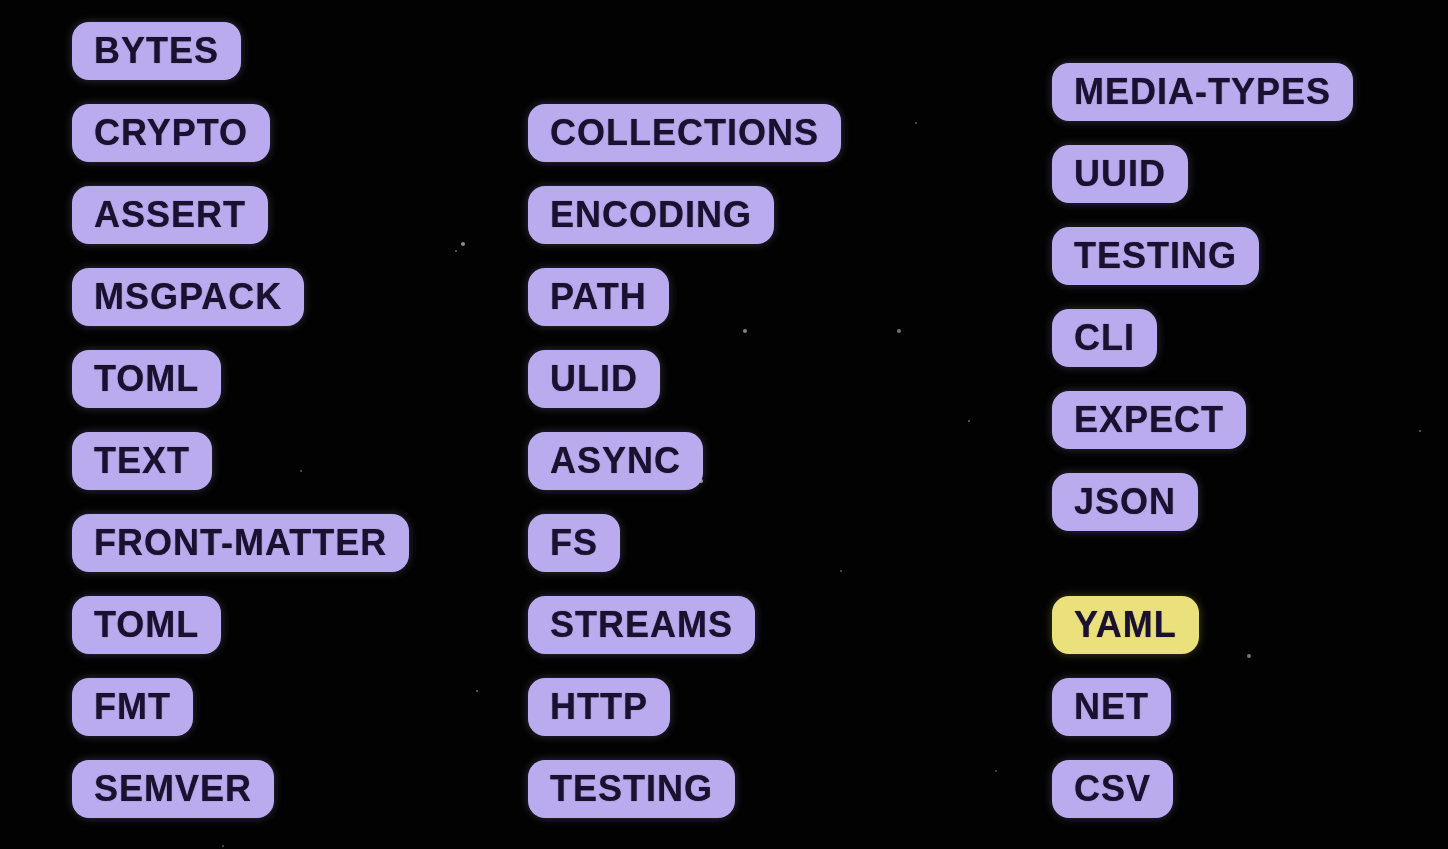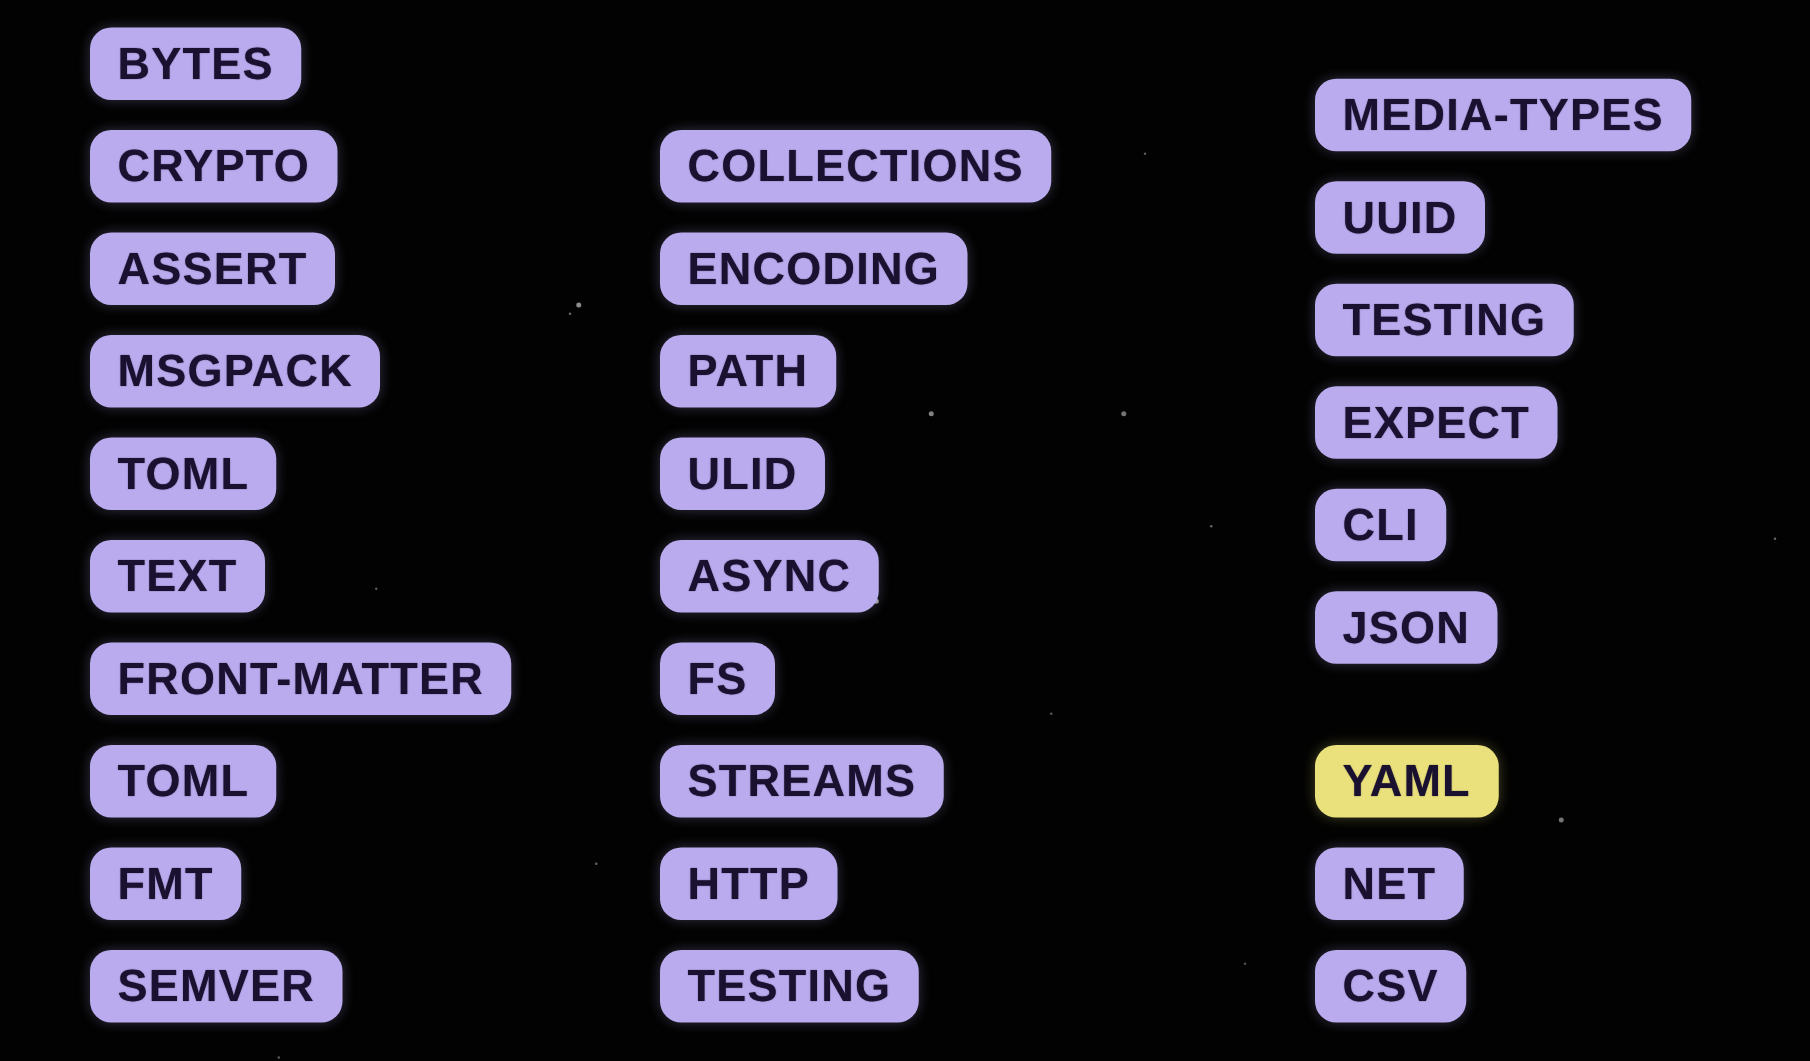--- a/index.html
+++ b/index.html
@@ -111,21 +111,21 @@
         <span class="pill">ASYNC</span>
         <span class="pill">FS</span>
         <span class="pill">STREAMS</span>
         <span class="pill">HTTP</span>
         <span class="pill">TESTING</span>
       </div>
       <div class="column">
         <span class="pill">MEDIA-TYPES</span>
         <span class="pill">UUID</span>
         <span class="pill">TESTING</span>
+        <span class="pill">CLI</span>
         <span class="pill">EXPECT</span>
-        <span class="pill">CLI</span>
         <span class="pill">JSON</span>
         <span class="pill highlight">YAML</span>
         <span class="pill">NET</span>
         <span class="pill">CSV</span>
       </div>
     </div>
 </div>
 
 </body></html>

